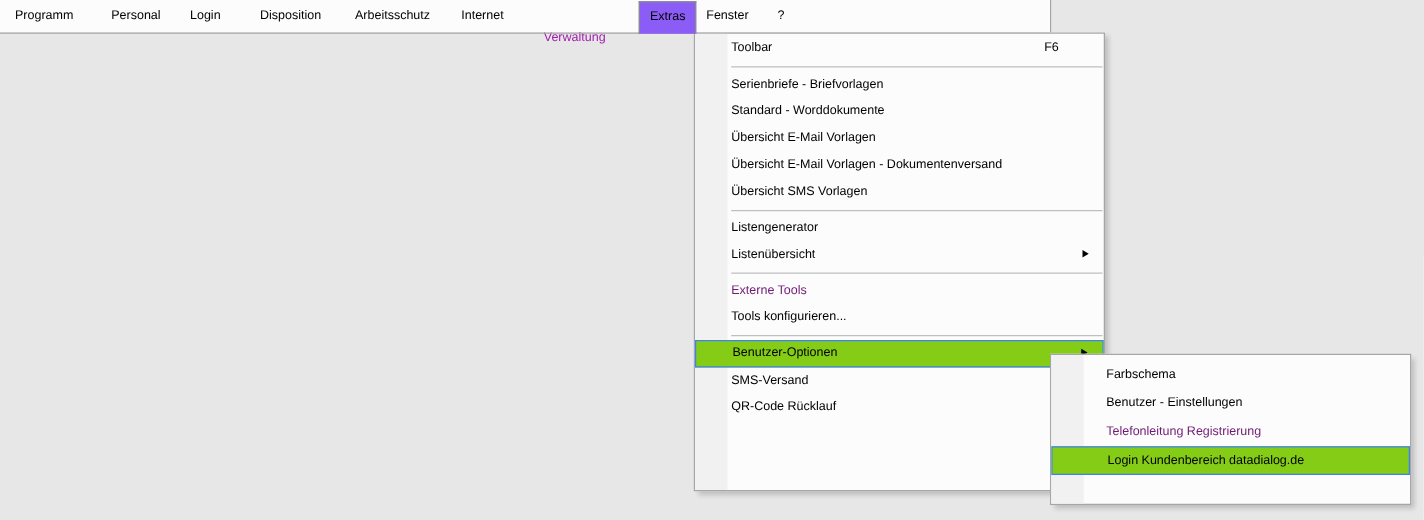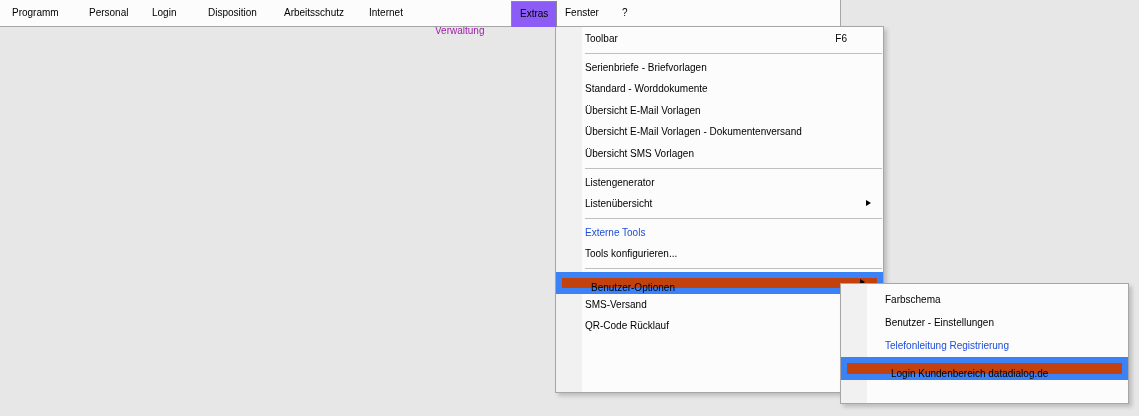--- a/index.html
+++ b/index.html
@@ -44,23 +44,23 @@
     background:#F1F1F1;
   }
   #dropdown { left:511px; top:26px; width:329px; height:367px; padding-top:1px;margin-left:44px; }
   #submenu  { left:840px; top:283px; width:289px; height:121px; padding-top:4px; }
 
   .menu-item {
     position:relative; height:21.6px; line-height:21.6px;
     padding:0 17px 0 29px; white-space:nowrap;
   }
   #submenu .menu-item { height:23px; line-height:23px; padding-left:44px; }
-  .menu-item.disabled { color:#1d4ed8; }
+  .menu-item.disabled { color:#701a75; }
   .menu-item.highlighted {
-    background:#c2410c; border:6px solid #3b82f6; line-height:19.6px;
+    background:#84cc16; border:1px solid #3b82f6; line-height:19.6px;
   }
   #submenu .menu-item.highlighted { line-height:21px; }
 
   .menu-sep { position:relative; height:7px; }
   .menu-sep::after {
     content:""; position:absolute; left:29px; right:1px; top:3px;
     height:1px; background:#BFBFBF;
   }
 
   .shortcut { position:absolute; right:36px; top:0; }

